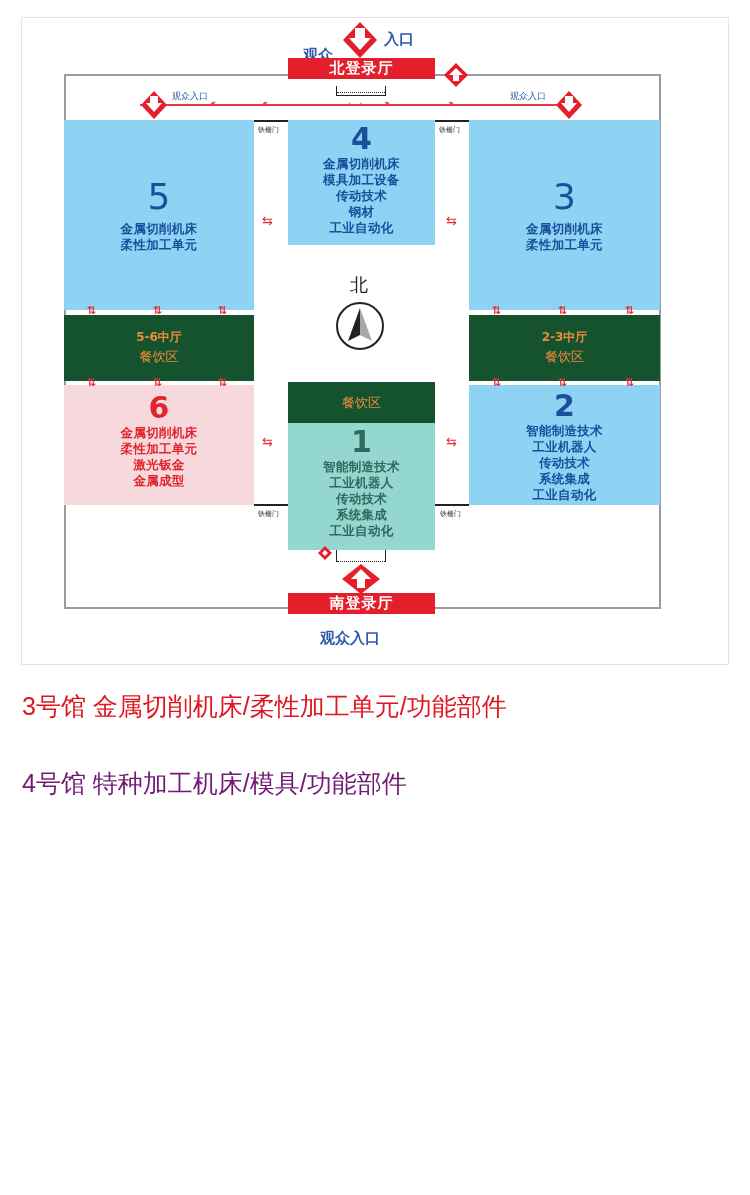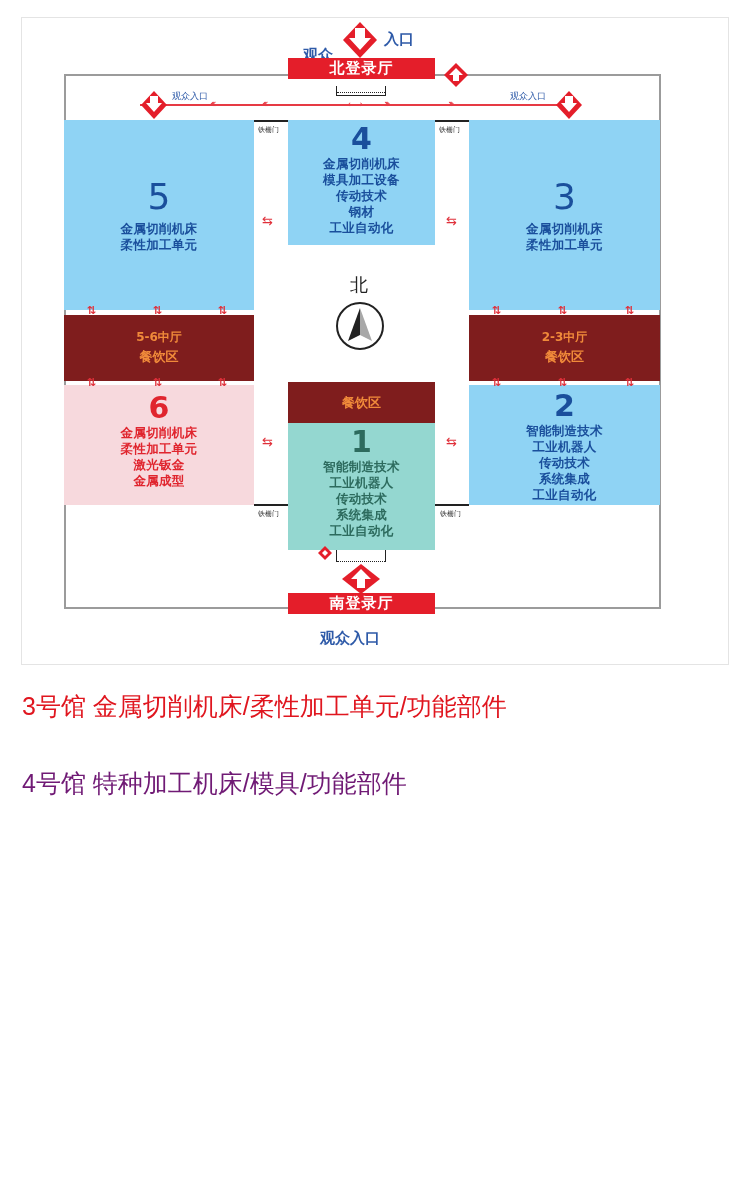--- a/index.html
+++ b/index.html
@@ -8,28 +8,28 @@
 
   .map-card { position: absolute; left: 21px; top: 17px; width: 708px; height: 648px; border: 1px solid #e4e4e4; background: #fff; }
   .abs { position: absolute; }
 
   .frame { position: absolute; left: 64px; top: 74px; width: 597px; height: 535px; border: 2px solid #9b9b9b; }
 
   .hall { position: absolute; display: flex; flex-direction: column; align-items: center; justify-content: center; font-weight: bold; text-align: center; }
   .hall-blue { background: #8fd3f4; color: #1a4f9c; }
   .hall-pink { background: #f7d9dd; color: #e0252e; }
   .hall-teal { background: #94d7d0; color: #2d6b5e; }
-  .food { background: #7f1d1d; color: #f08a3a; text-align: right; }
+  .food { background: #14532d; color: #f08a3a; text-align: right; }
 
   .hall-num { font-family: "DejaVu Sans", sans-serif; font-size: 36px; font-weight: normal; line-height: 40px; }
   .hall-num.bold { font-weight: bold; }
   .hall-line { font-size: 12.5px; line-height: 16px; letter-spacing: 0.3px; }
 
   .food-title { font-size: 12px; line-height: 18px; font-weight: bold; }
-  .food-sub { font-size: 13px; line-height: 22px; font-weight: bold; }
+  .food-sub { font-size: 13px; line-height: 22px; font-weight: normal; }
 
   .lobby { position: absolute; left: 288px; width: 147px; height: 21px; background: #e41e2a; color: #fff; font-size: 15px; font-weight: bold; display: flex; align-items: center; justify-content: center; letter-spacing: 1px; }
 
   .entry-label { position: absolute; color: #2e5aa8; font-weight: bold; font-size: 15px; }
   .entry-small { position: absolute; color: #2e5aa8; font-size: 9px; }
 
   .gate-label { position: absolute; font-size: 7px; color: #333; }
   .gate-bar { position: absolute; height: 2px; background: #222; }
 
   .redline { position: absolute; height: 2px; background: #e63a44; }

